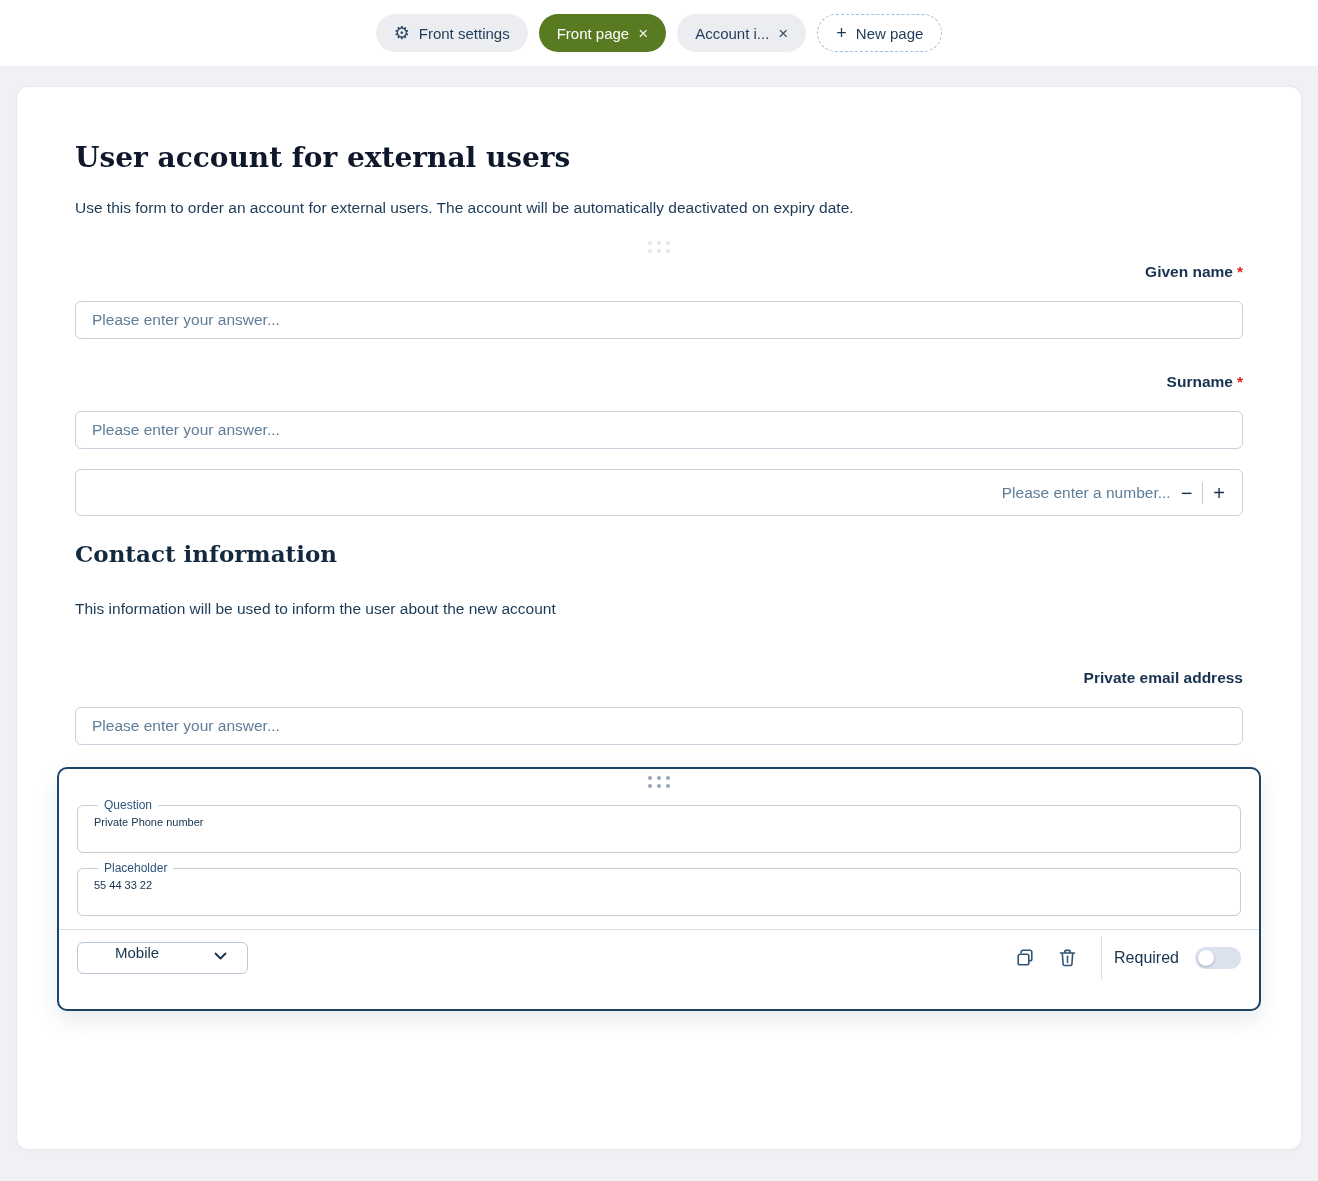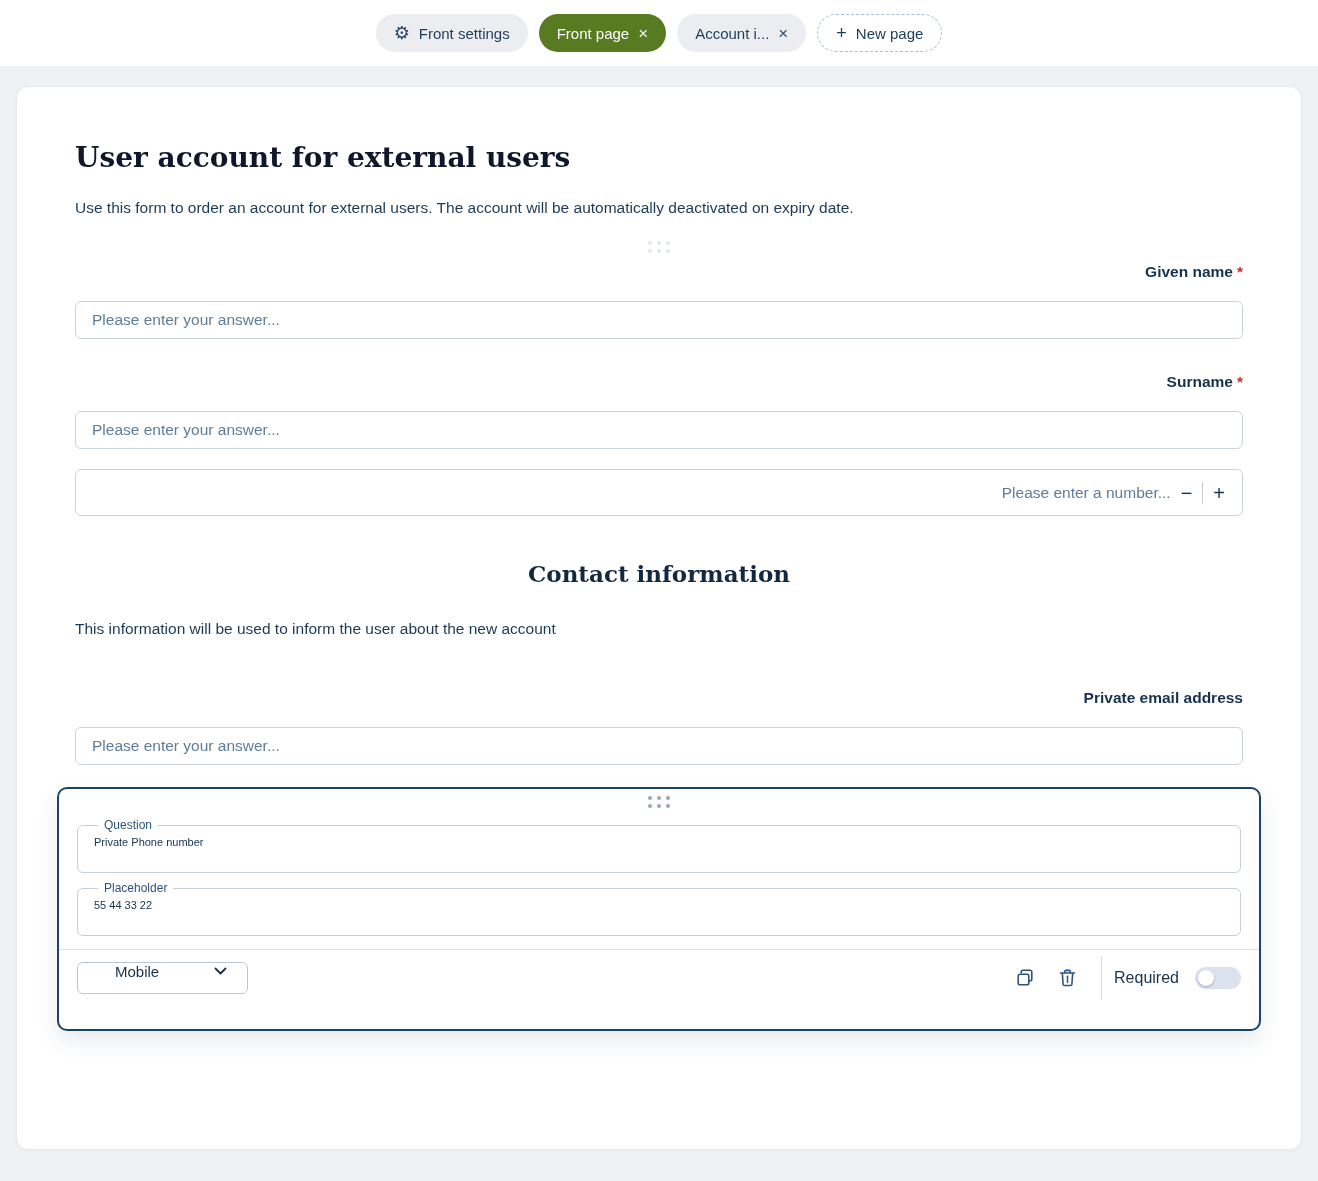--- a/index.html
+++ b/index.html
@@ -136,22 +136,21 @@
     font-family: "Liberation Sans", sans-serif;
     padding: 0 1px;
   }
   .step-divider { width: 1px; height: 22px; background: #c2cdd8; }
 
   .section-heading {
     font-family: "DejaVu Serif", serif;
     font-weight: 700;
     font-size: 23px;
     color: #13293f;
-    margin-top: 44px;
-    text-align: center;
+    margin-top: 24px;
   }
   .section-desc { font-size: 15.5px; margin-top: 33px; color: #1c3a57; }
   .mt-email-label { margin-top: 51px; }
 
   
   .editor-block {
     position: relative;
     margin: 22px -18px 0;
     height: 244px;
     border: 2px solid #1d4466;
@@ -199,21 +198,21 @@
     align-items: center;
     justify-content: space-between;
     padding: 0 18px;
   }
   .type-select {
     width: 171px;
     height: 32px;
     border: 1px solid #b9c7d4;
     border-radius: 6px;
     display: flex;
-    align-items: center;
+    align-items: flex-end;
     background: #fff;
     cursor: pointer;
     padding: 0 20px 12px 37px;
   }
   .type-select-value { font-size: 15px; color: #16324f; flex: 1; }
 
   .footer-right { display: flex; align-items: center; height: 100%; }
   .icon-btn {
     background: none;
     border: none;

